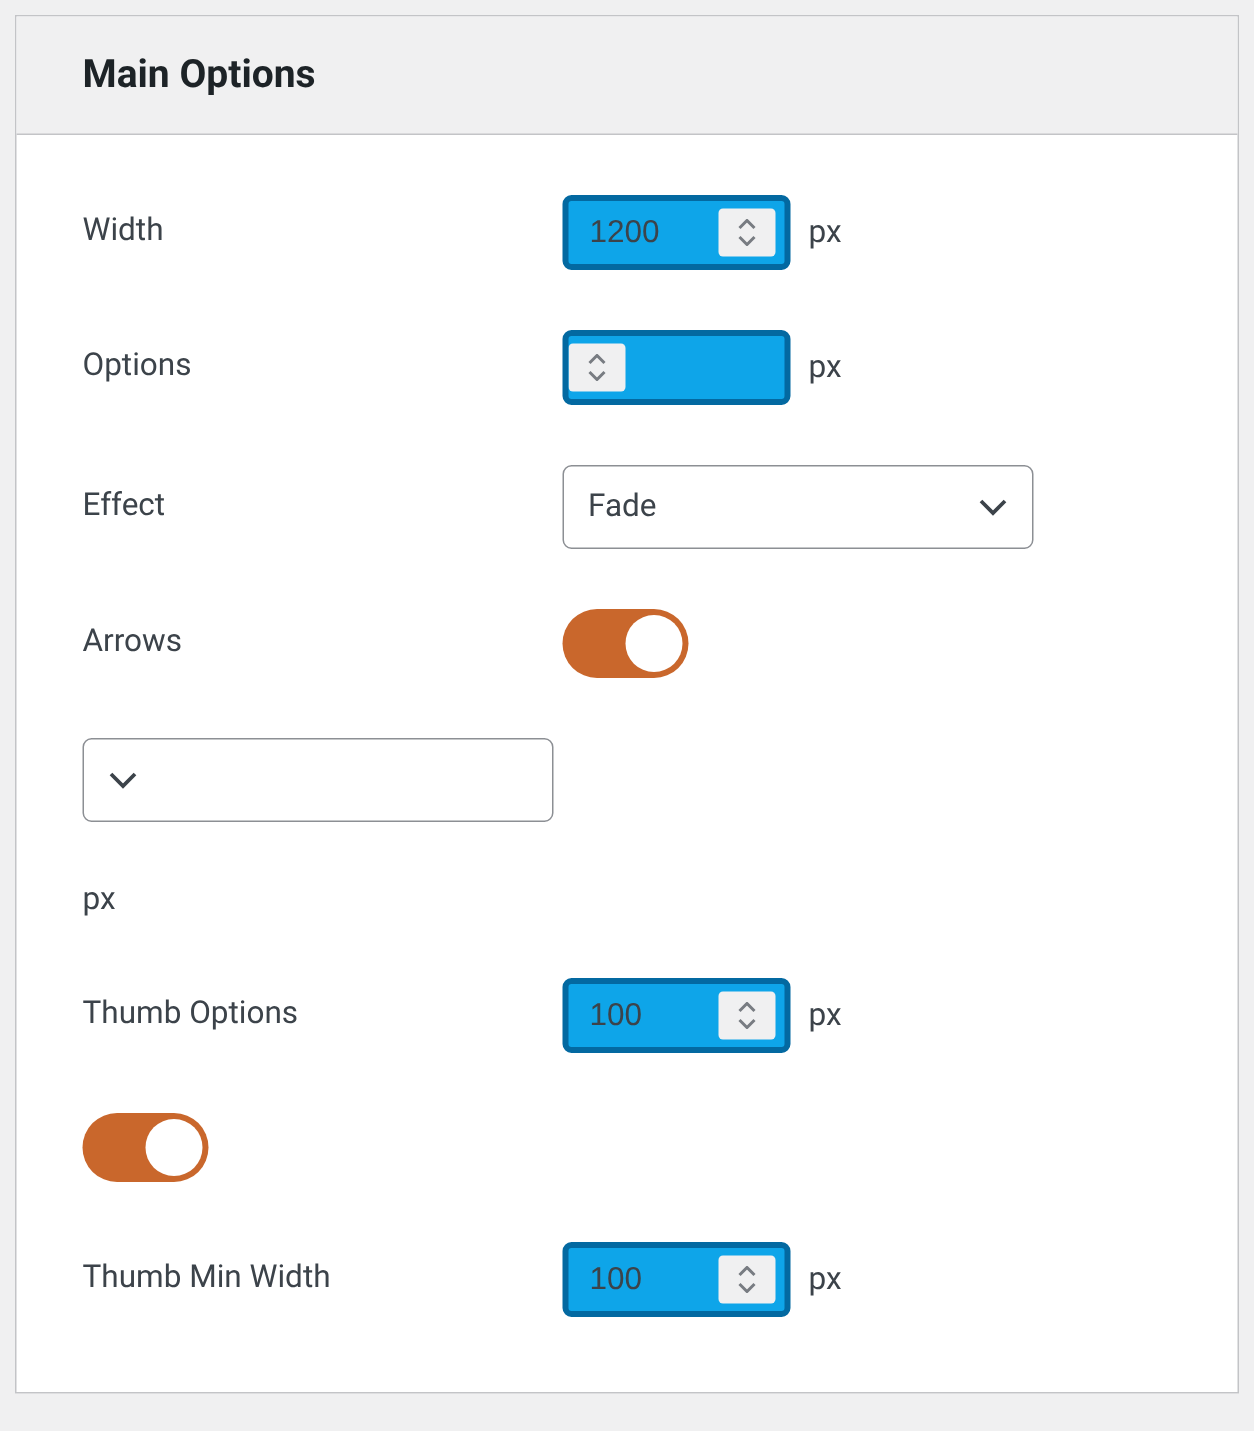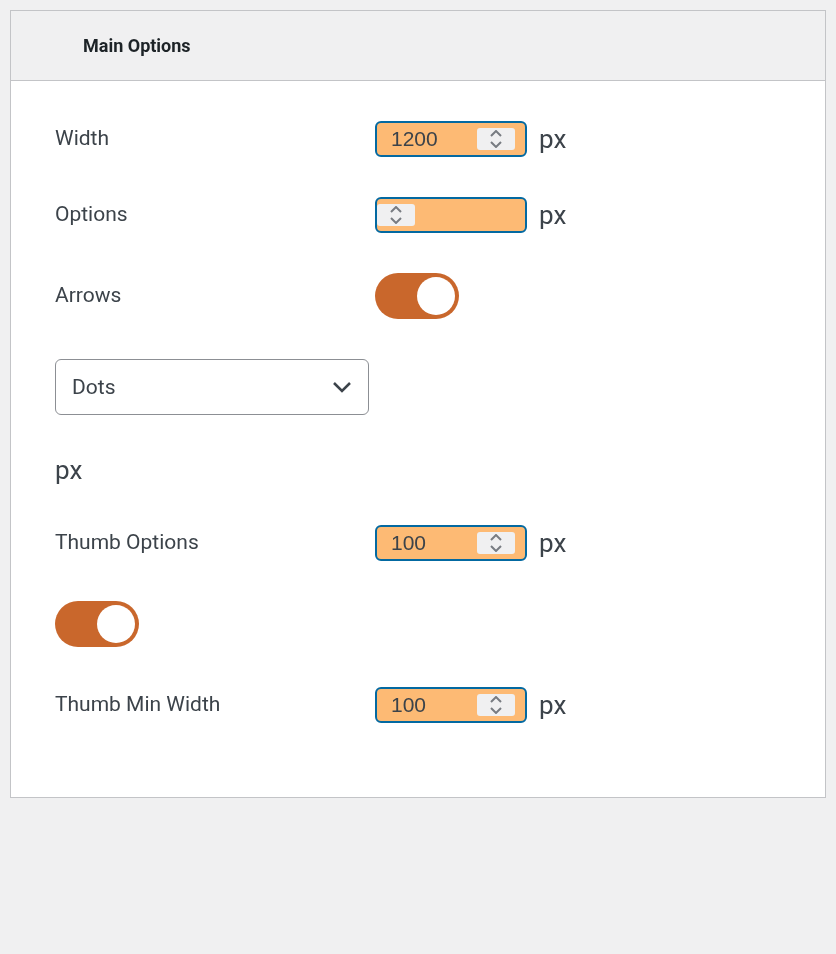--- a/index.html
+++ b/index.html
@@ -17,27 +17,26 @@
       background: #fff;
       border: 1px solid #c3c4c7;
       width: 816px;
     }
     .panel-header {
       background: #f0f0f1;
       border-bottom: 1px solid #c3c4c7;
       padding: 24px 44px;
     }
     .panel-title {
-      font-size: 18px;
+      font-size: 26px;
       font-weight: 700;
       color: #1d2327;
-      margin-left: 28px;
     }
     .panel-body {
-      padding: 40px 44px 74px;
+      padding: 40px 44px 50px;
     }
     .form-row {
       display: flex;
       align-items: center;
       margin-bottom: 40px;
     }
     .form-row:last-child {
       margin-bottom: 0;
       align-items: center;
     }
@@ -50,25 +49,25 @@
     }
     .input-wrap {
       display: flex;
       align-items: center;
       gap: 12px;
     }
     .num-input {
       position: relative;
       display: flex;
       align-items: stretch;
-      border: 2px solid #0369a1;
+      border: 4px solid #0369a1;
       border-radius: 6px;
-      height: 36px;
+      height: 50px;
       width: 152px;
-      background: #fdba74;
+      background: #0ea5e9;
       overflow: hidden;
     }
     .num-input input {
       border: none;
       outline: none;
       font-size: 21px;
       padding: 0 14px;
       width: 100px;
       color: #3c434a;
       background: transparent;
@@ -83,21 +82,21 @@
       background: #f0f0f1;
       margin: 5px 5px 5px 0;
       border-radius: 3px;
     }
     .stepper svg {
       width: 12px;
       height: 8px;
       display: block;
     }
     .unit {
-      font-size: 26px;
+      font-size: 21px;
       color: #3c434a;
     }
     .sel-wrap {
       position: relative;
       border: 1px solid #8c8f94;
       border-radius: 6px;
       height: 56px;
       width: 314px;
       background: #fff;
       display: flex;
@@ -169,31 +168,39 @@
               </svg>
             <svg viewBox="0 0 12 8">
                 <path d="M1 2 L6 7 L11 2" fill="none" stroke="#787c82" stroke-width="2"></path>
               </svg>
           </div>
         </div>
         <span class="unit">px</span>
       </div>
     </div>
 
+    <div class="form-row">
+      <label class="form-label">Effect</label>
+      <div class="sel-wrap">
+        <span class="sel-value">Fade</span>
+        <svg class="sel-chevron" viewBox="0 0 20 12">
+            <path d="M2 2 L10 10 L18 2" fill="none" stroke="#3c434a" stroke-width="2.5"></path>
+          </svg>
+      </div>
+    </div>
 
     <div class="form-row">
       <label class="form-label">Arrows</label>
       <div class="toggle">
         <div class="toggle-knob"></div>
       </div>
     </div>
 
     <div class="form-row">
       <div class="sel-wrap">
-        <span class="sel-value">Dots</span>
         <svg class="sel-chevron" viewBox="0 0 20 12">
             <path d="M2 2 L10 10 L18 2" fill="none" stroke="#3c434a" stroke-width="2.5"></path>
           </svg>
       </div>
     </div>
 
     <div class="form-row">
       <div class="input-wrap">
         <span class="unit">px</span>
       </div>

